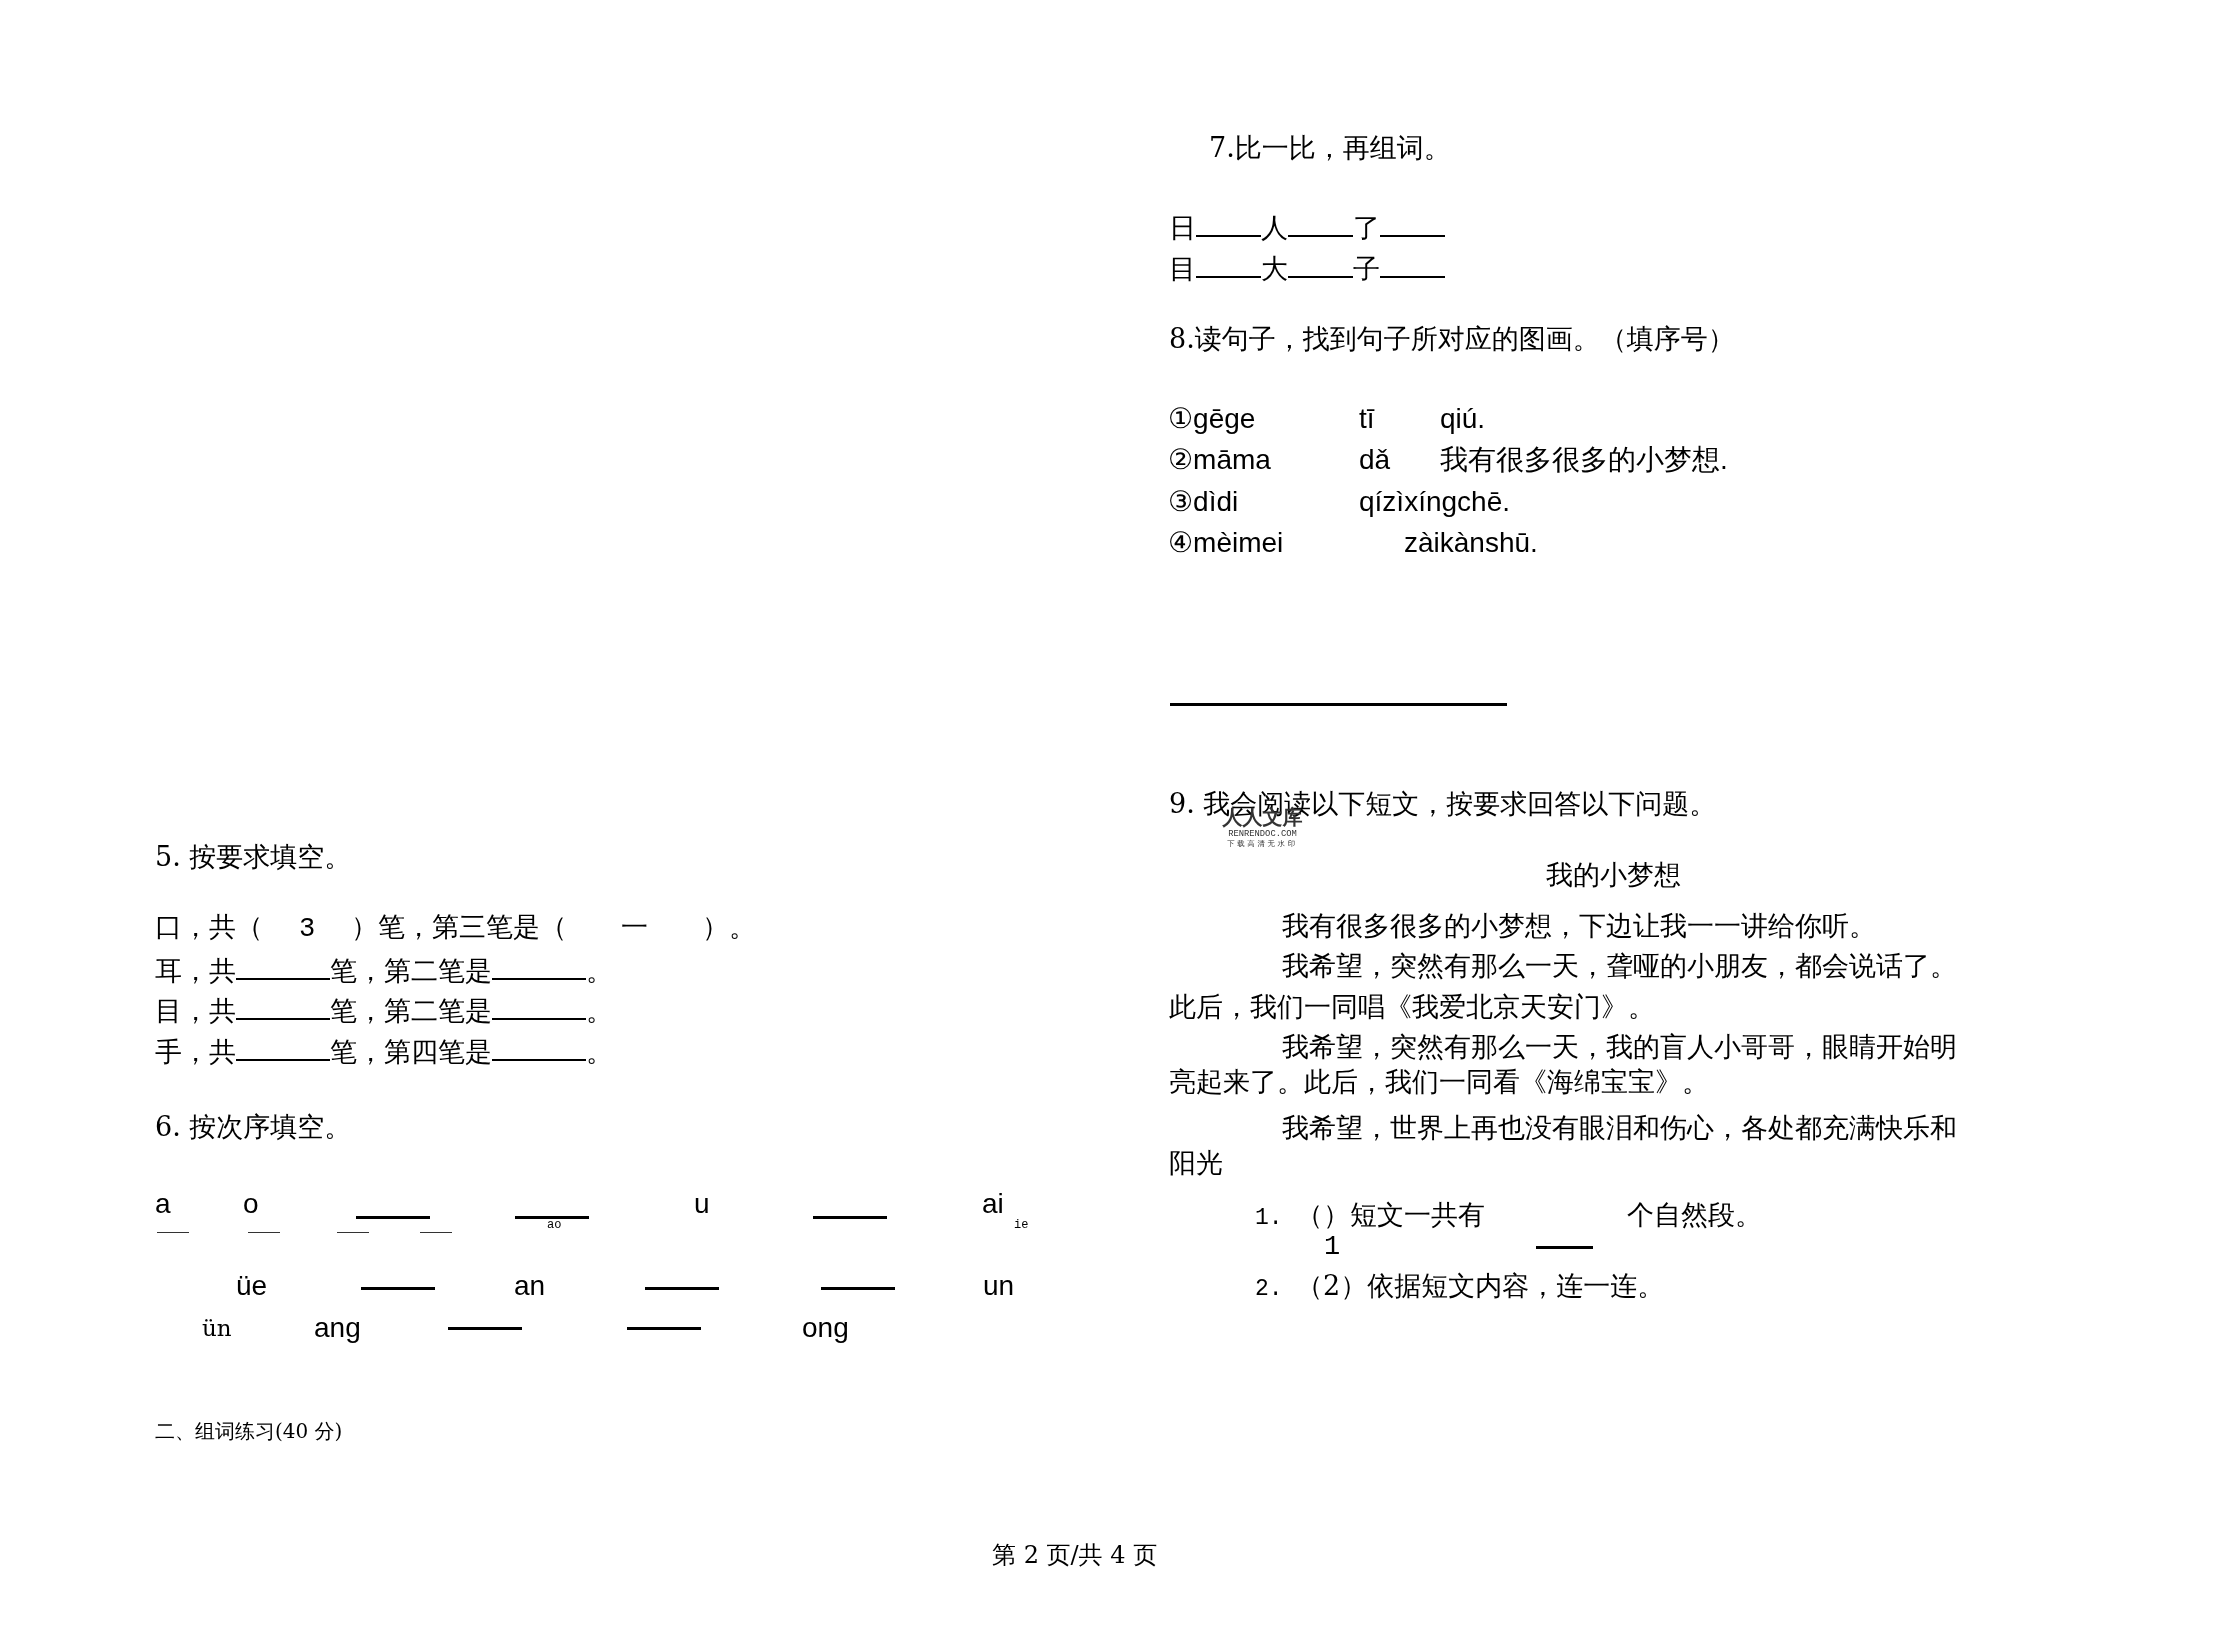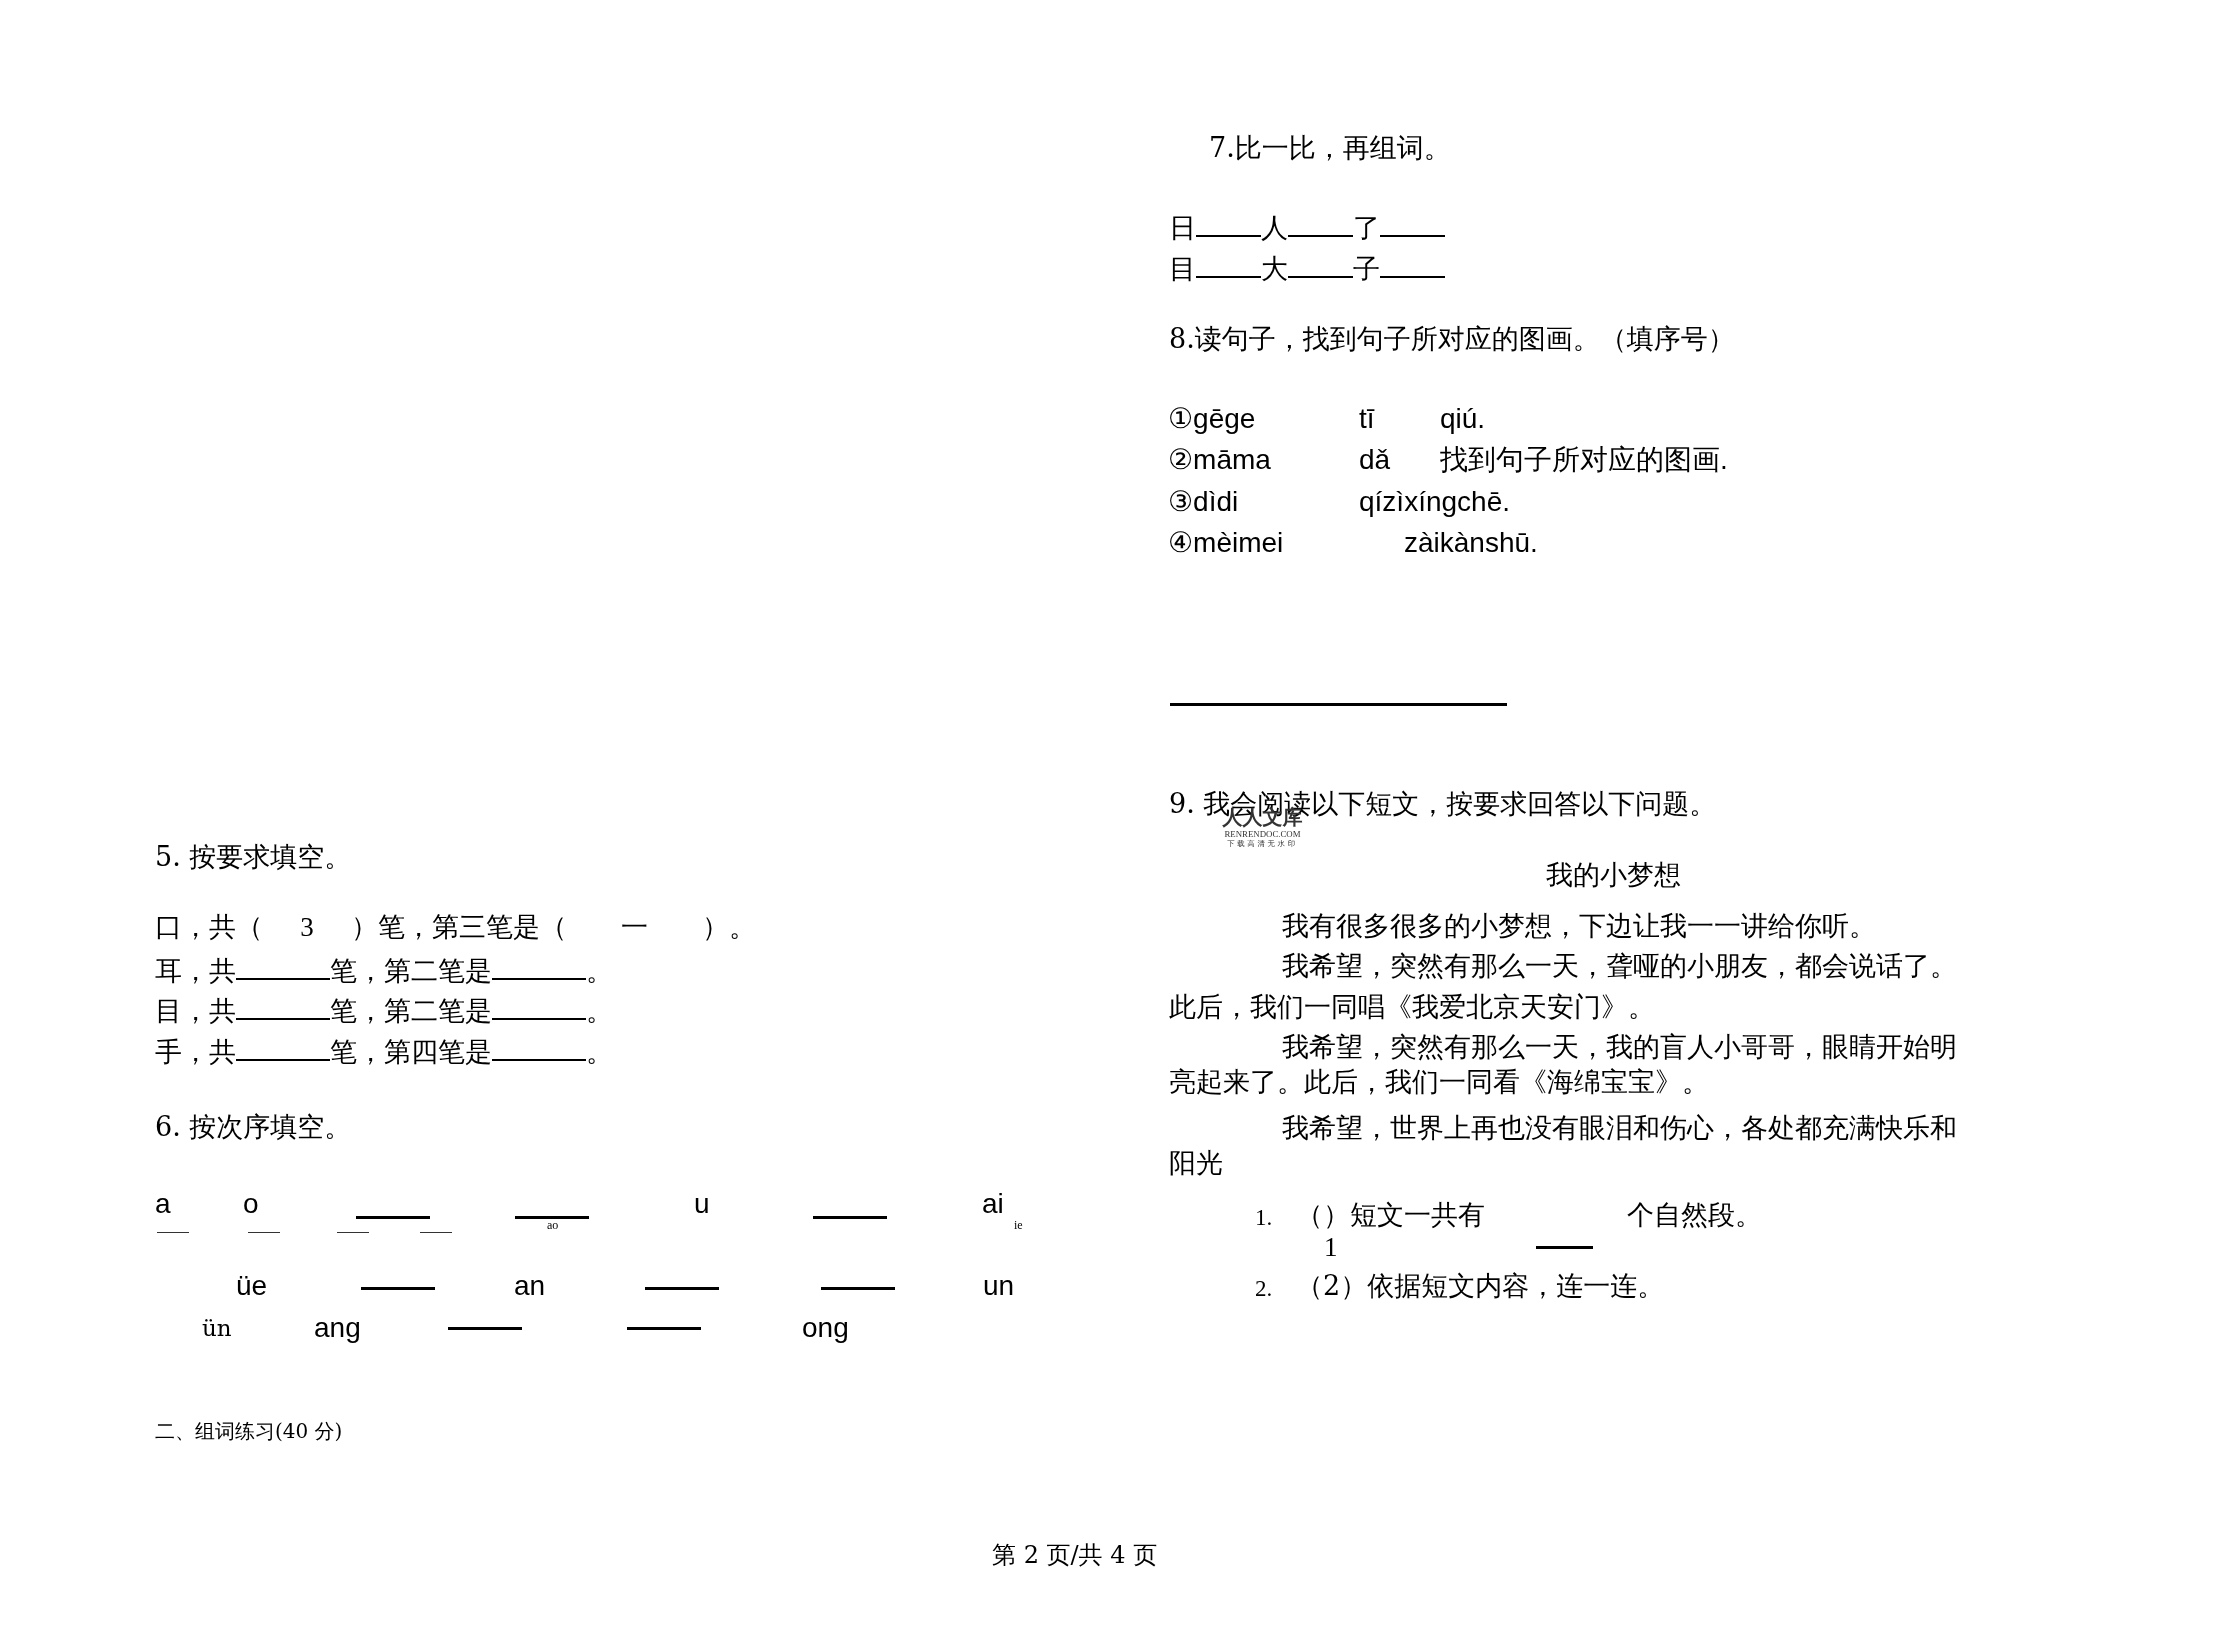--- a/index.html
+++ b/index.html
@@ -3,21 +3,21 @@
   <meta charset="utf-8">
   <style>
     html, body { margin: 0; padding: 0; background: #ffffff; }
     body {
       width: 2227px; height: 1646px; position: relative; overflow: hidden;
       font-family: "DejaVu Serif", "Liberation Serif", serif;
       color: #000;
     }
     .abs { position: absolute; white-space: nowrap; }
     .q { font-size: 27px; line-height: 32px; }
-    .sans { font-family: Liberation Serif, serif; }
+    .sans { font-family: Liberation Mono, monospace; }
     .pinyin { font-family: "Liberation Sans", "DejaVu Sans", sans-serif; font-size: 28px; line-height: 34px; }
     .blank { display: inline-block; border-bottom: 2.7px solid #000; height: 26px; vertical-align: baseline; }
     .hline { position: absolute; background: #000; }
     .thin { background: #333; }
     .watermark { position: absolute; color: #333; text-align: center; line-height: 1; }
     .footer { font-size: 24px; }
   </style>
 </head>
 <body>
 
@@ -93,21 +93,21 @@
 <div class="abs pinyin" style="left:1168px; top:402px;">
   <span>①gēge</span>
 </div>
 <span class="abs pinyin" style="left:1359px; top:402px;">tī</span>
 <span class="abs pinyin" style="left:1440px; top:402px;">qiú.</span>
 
 <div class="abs pinyin" style="left:1168px; top:443px;">
   <span>②māma</span>
 </div>
 <span class="abs pinyin" style="left:1359px; top:443px;">dǎ</span>
-<span class="abs pinyin" style="left:1440px; top:443px;">找到句子所对应的图画.</span>
+<span class="abs pinyin" style="left:1440px; top:443px;">我有很多很多的小梦想.</span>
 
 <div class="abs pinyin" style="left:1168px; top:485px;">
   <span>③dìdi</span>
 </div>
 <span class="abs pinyin" style="left:1359px; top:485px;">qízìxíngchē.</span>
 
 <div class="abs pinyin" style="left:1168px; top:526px;">
   <span>④mèimei</span>
 </div>
 <span class="abs pinyin" style="left:1404px; top:526px;">zàikànshū.</span>

